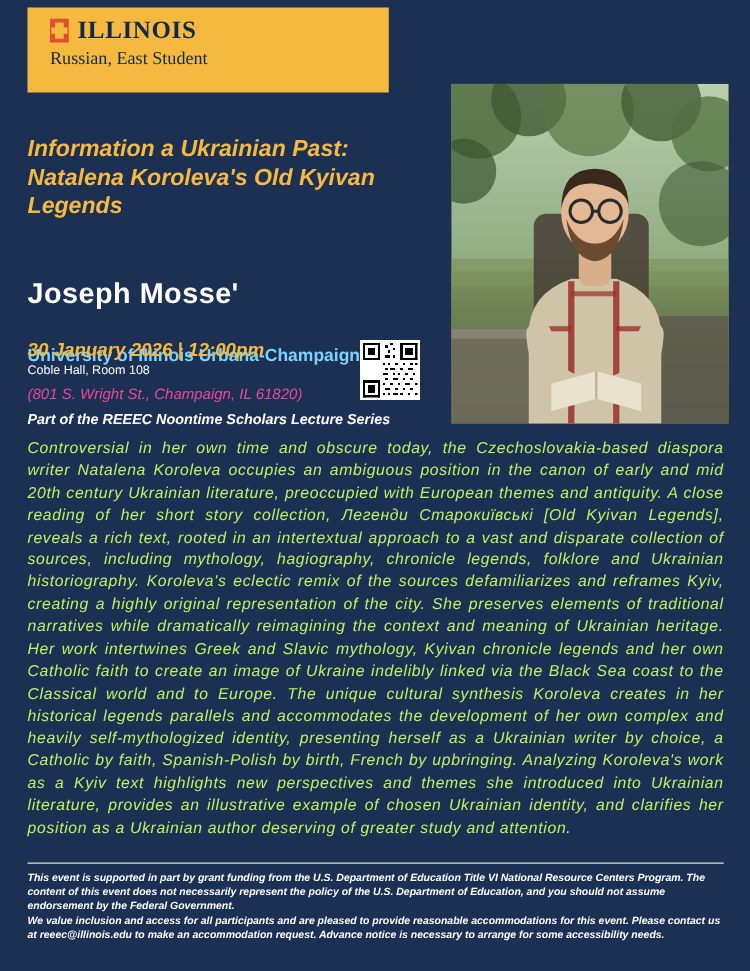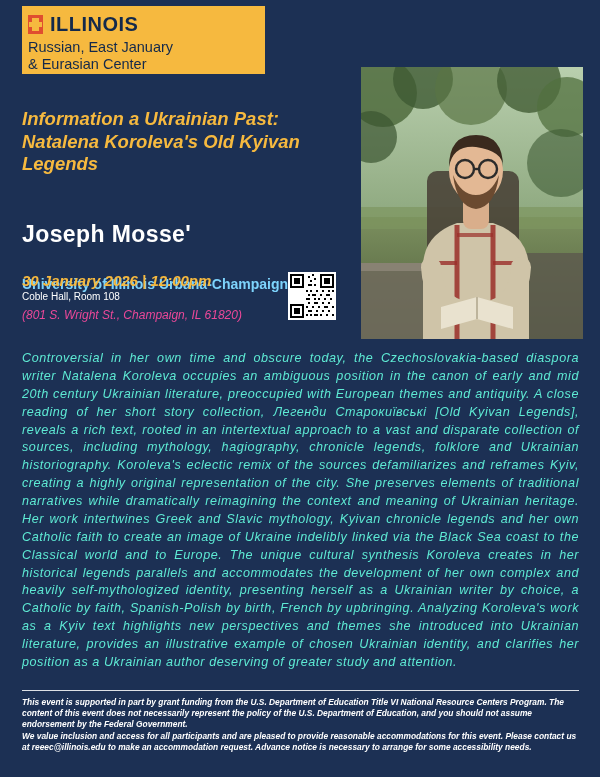--- a/index.html
+++ b/index.html
@@ -19,24 +19,25 @@
     width: 600px;
     height: 777px;
     background: #1c3054;
   }
 
   
   .logo-box {
     position: absolute;
     left: 22px;
     top: 6px;
-    width: 243px;
+    width: 289px;
     height: 68px;
     background: #f6b93f;
-    padding: 8px 12px 6px 6px;
+    padding: 8px 12px 6px 18px;
+    font-family: Liberation Serif, serif;
   }
   .logo-row {
     display: flex;
     align-items: center;
     gap: 7px;
   }
   .logo-mark {
     width: 15px;
     height: 19px;
     background: #e04e2f;
@@ -184,21 +185,21 @@
 
   
   .abstract {
     position: absolute;
     left: 22px;
     top: 350px;
     width: 557px;
     font-size: 12.6px;
     font-style: italic;
     line-height: 1.42;
-    color: #5eead4;
+    color: #bef264;
     text-align: justify;
     letter-spacing: 0.55px;
   }
 
   
   .divider {
     position: absolute;
     left: 22px;
     top: 690px;
     width: 557px;
@@ -233,22 +234,21 @@
 <body>
 
 <div class="poster">
 
   <div class="logo-box">
     <div class="logo-row">
       <span class="logo-mark"></span>
       <span class="logo-wordmark">ILLINOIS</span>
     </div>
     <div class="logo-sub">
-      <div>Russian, East January</div>
-      <div>&amp; Eurasian Center</div>
+      <div>Russian, East Student</div>
     </div>
   </div>
 
   <div class="photo">
     <svg width="222" height="272" viewBox="0 0 222 272" xmlns="http://www.w3.org/2000/svg">
       <defs>
         <linearGradient id="sky" x1="0" y1="0" x2="0" y2="1">
           <stop offset="0%" stop-color="#b9cfae"></stop>
           <stop offset="100%" stop-color="#6c8a5a"></stop>
         </linearGradient>
@@ -305,20 +305,21 @@
   </div>
 
   <div class="talk-title">Information a Ukrainian Past: Natalena Koroleva's Old Kyivan Legends</div>
 
   <div class="speaker">Joseph Mosse'</div>
   <div class="speaker-affil">University of Illinois Urbana-Champaign</div>
 
   <div class="datetime">30 January 2026 | 12:00pm</div>
   <div class="venue">Coble Hall, Room 108</div>
   <div class="address">(801 S. Wright St., Champaign, IL 61820)</div>
+  <div class="series">Part of the REEEC Noontime Scholars Lecture Series</div>
 
   <div class="qr">
     <svg width="44" height="44" viewBox="0 0 22 22" shape-rendering="crispEdges">
       <rect width="22" height="22" fill="#ffffff"></rect>
       <g fill="#000000">
         <rect x="0" y="0" width="7" height="1"></rect>
           <rect x="0" y="6" width="7" height="1"></rect>
         <rect x="0" y="0" width="1" height="7"></rect>
           <rect x="6" y="0" width="1" height="7"></rect>
         <rect x="2" y="2" width="3" height="3"></rect>

